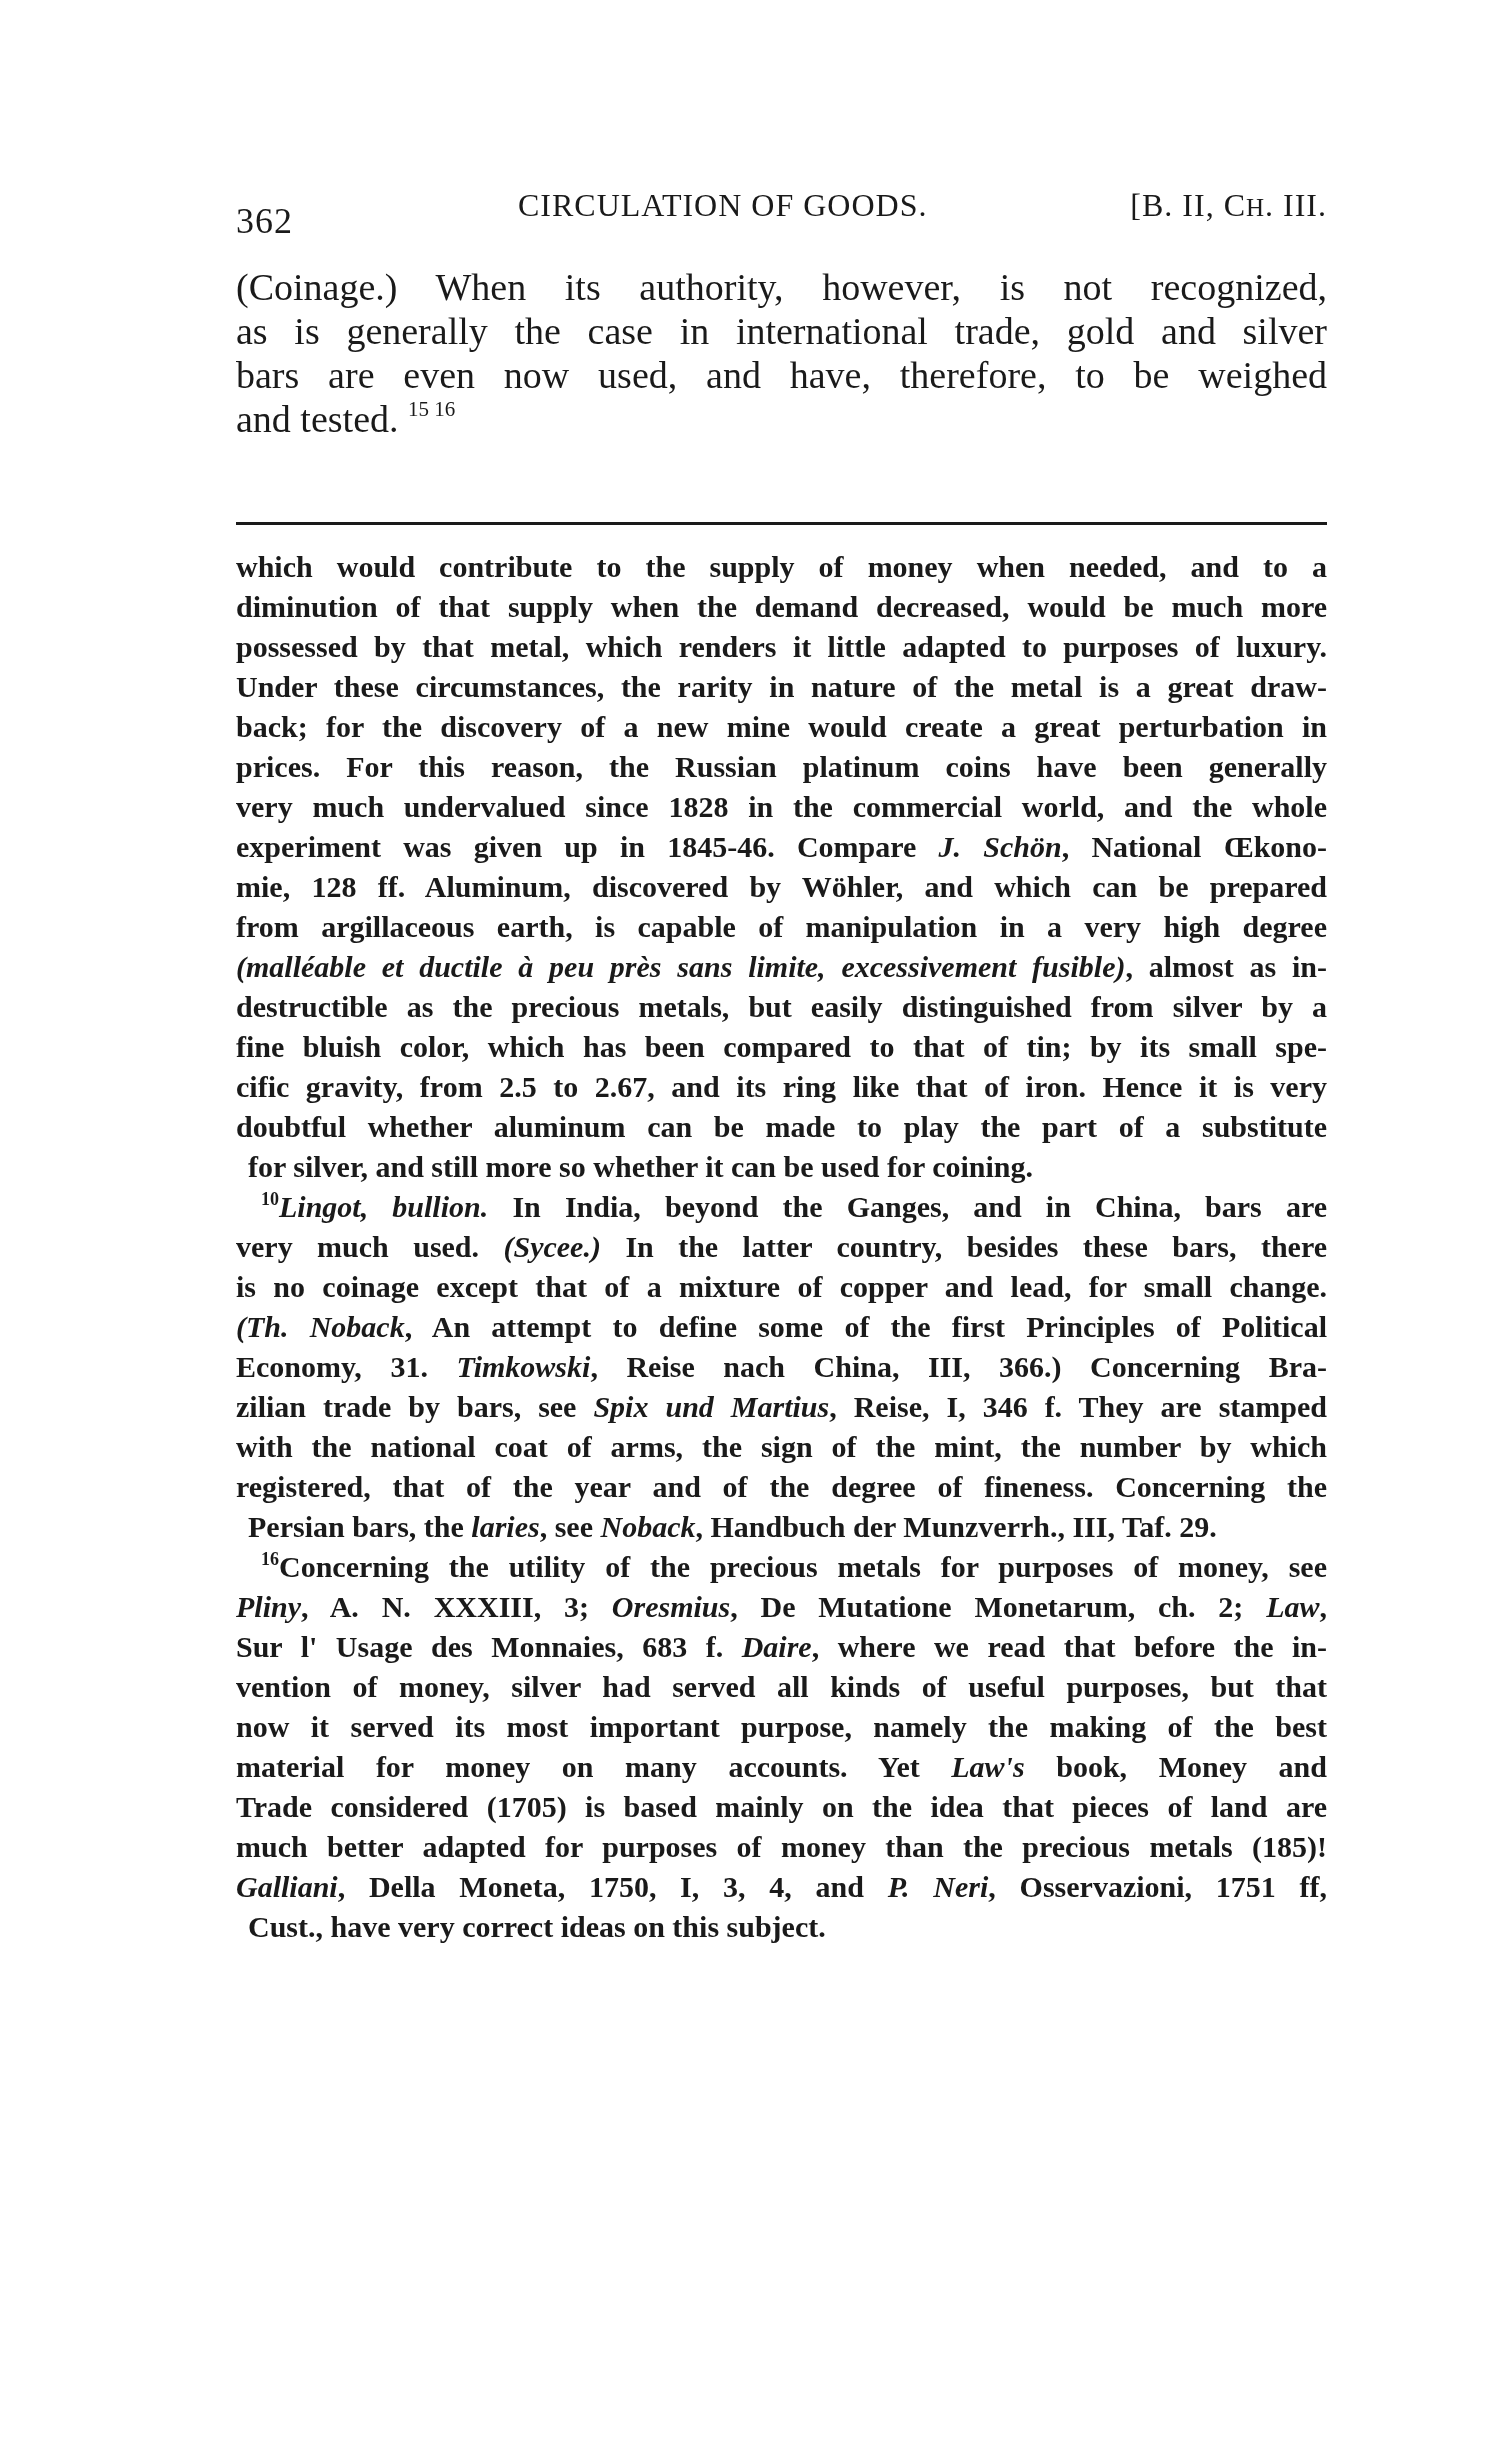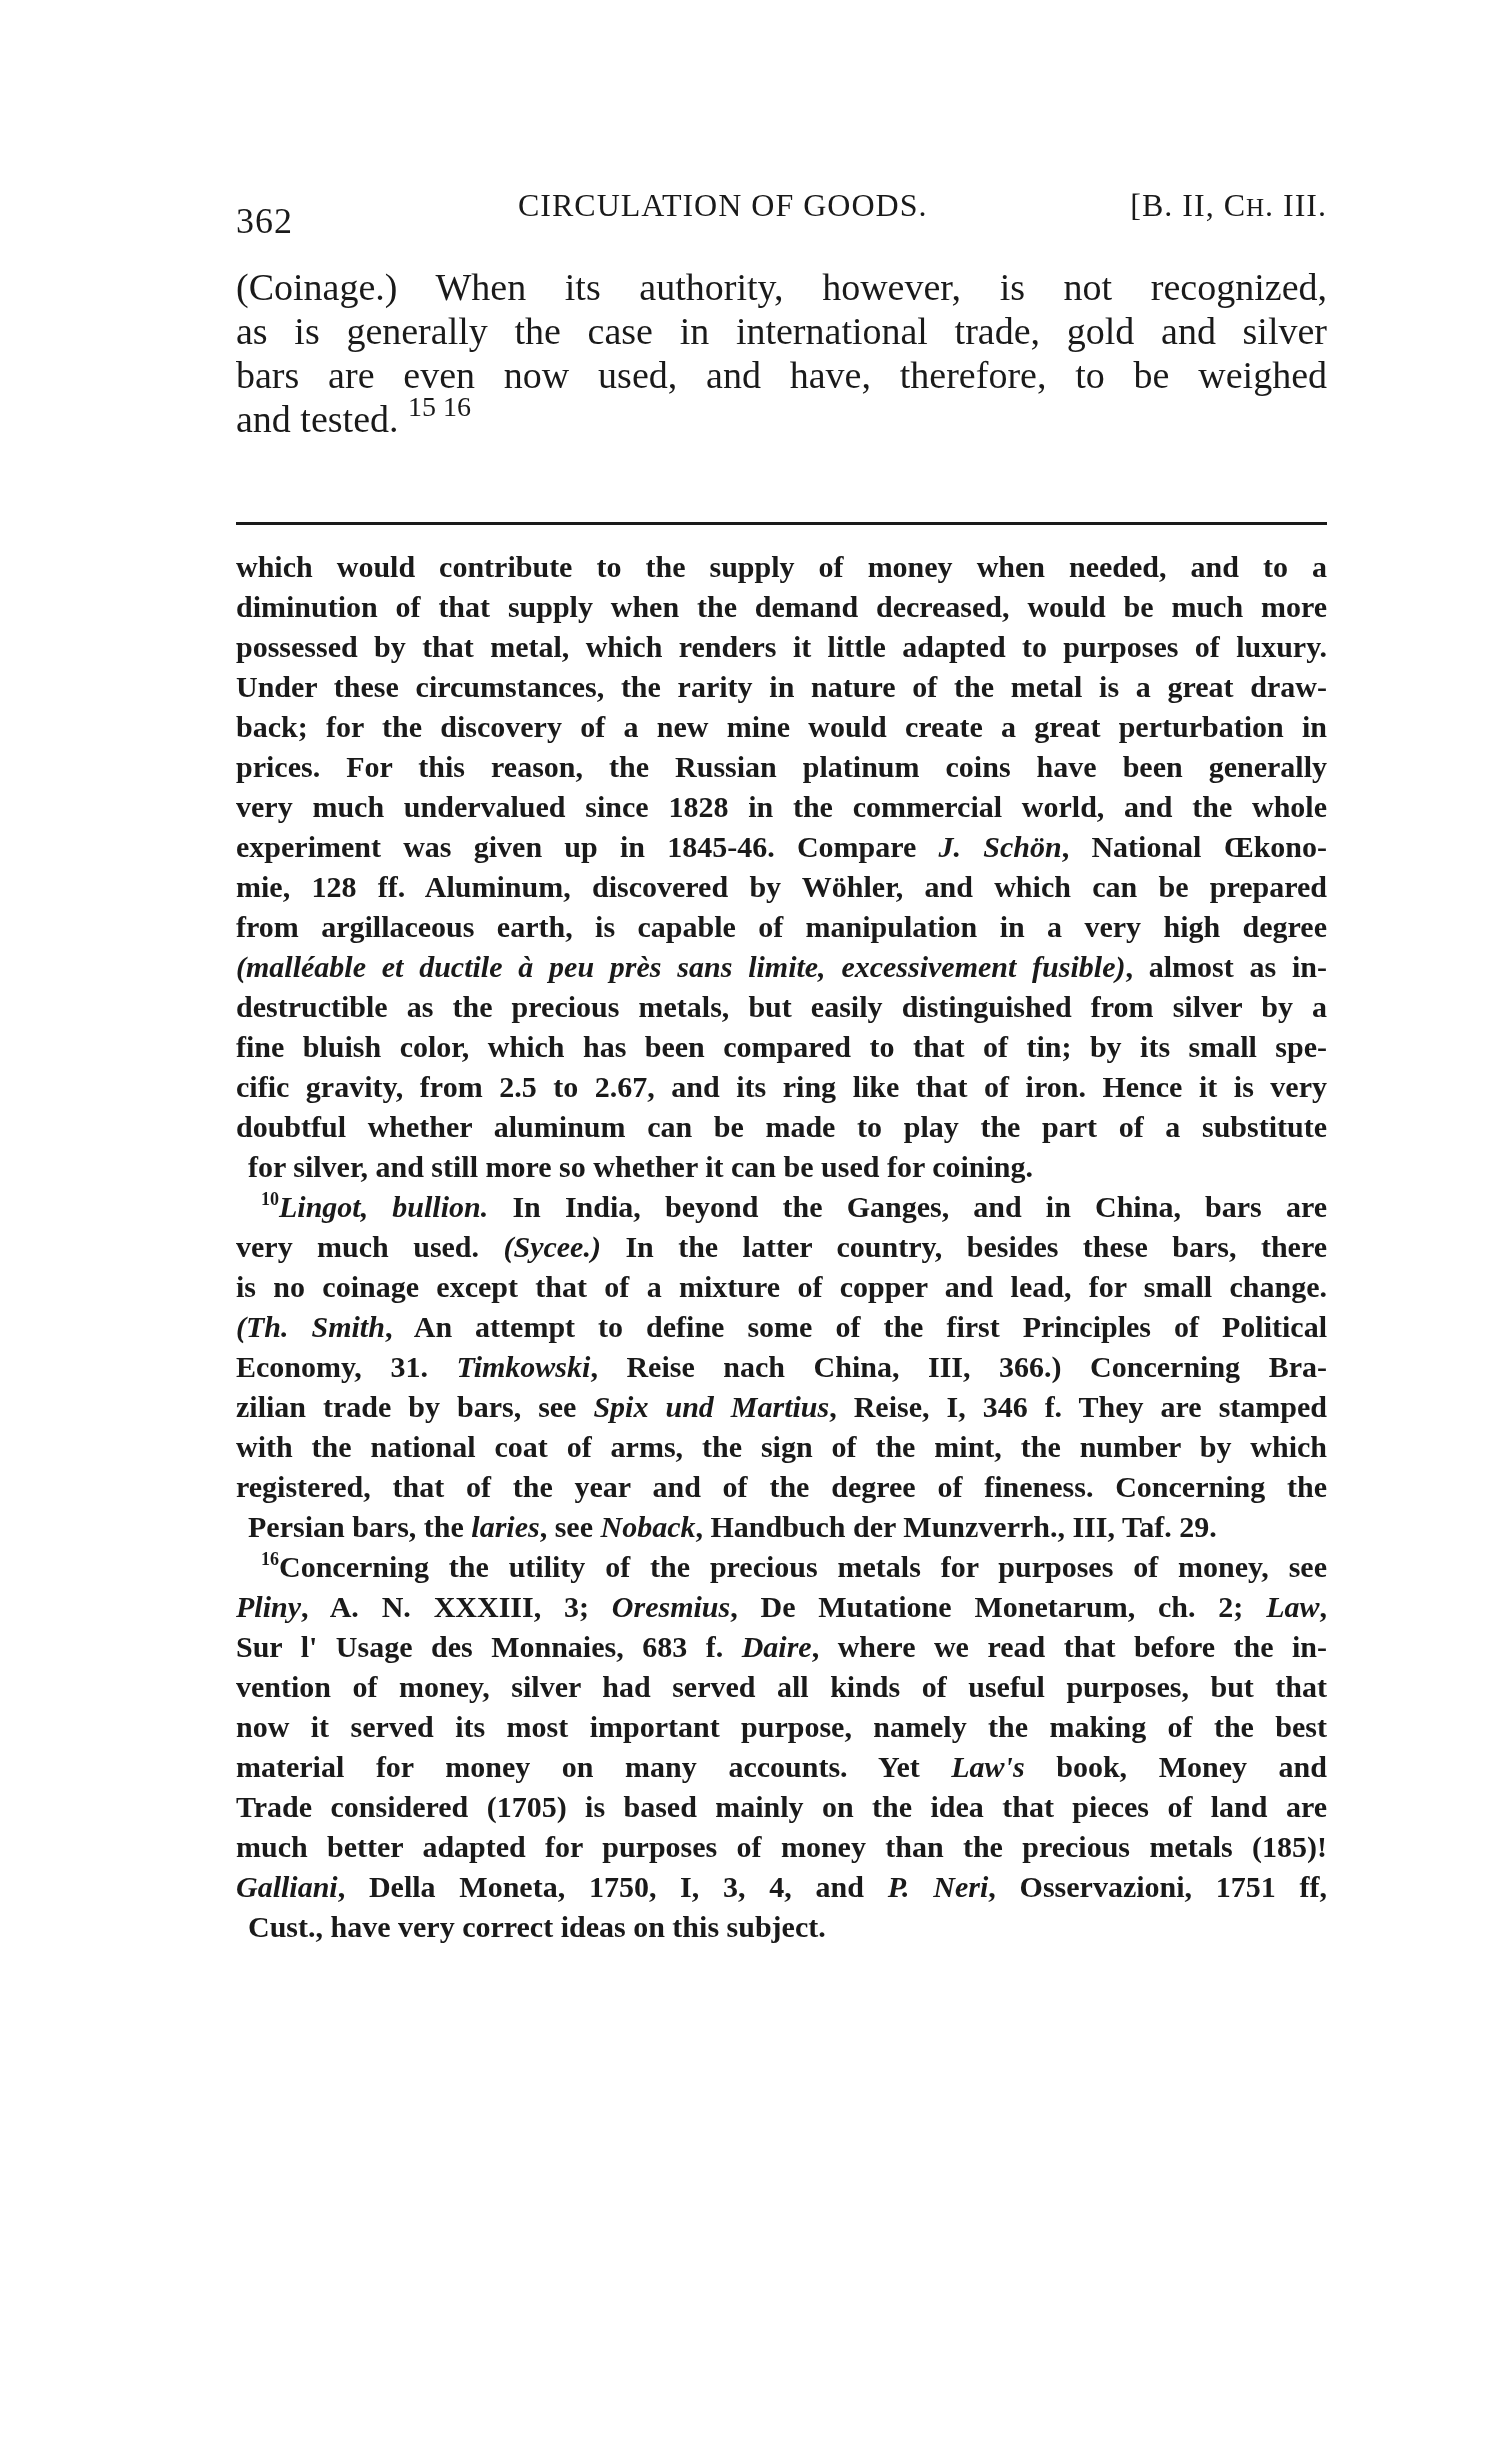--- a/index.html
+++ b/index.html
@@ -9,21 +9,21 @@
   .running-head { position: absolute; top: 187px; left: 0; width: 1091px; height: 42px;
                   font-size: 32px; letter-spacing: 1px; }
   .running-head .num { position: absolute; left: 0; top: 13px; font-size: 36px; }
   .running-head .title { position: absolute; left: 282px; top: 0; }
   .running-head .sect { position: absolute; right: 0; top: 0; }
   .running-head .sect .sc { font-size: 25px; }
   .body-text { position: absolute; top: 265px; left: 0; width: 1091px;
                font-size: 38px; line-height: 44px; text-align: justify; }
   .body-text .line { display: block; text-align-last: justify; white-space: nowrap; }
   .body-text .line.last { text-align-last: left; }
-  sup { font-size: 28px; vertical-align: 16.3px; line-height: 0; }
+  sup { font-size: 21px; vertical-align: 16.3px; line-height: 0; }
   .rule { position: absolute; top: 522px; left: 0; width: 1091px; height: 2.9px; background: #1a1a1a; }
   .notes { position: absolute; top: 547px; left: 0; width: 1091px;
            font-size: 30px; line-height: 40px; font-weight: bold; }
   .notes .line { display: block; text-align: justify; text-align-last: justify; white-space: nowrap; }
   .notes .line.last { text-align-last: left; margin-left: 12px; }
   .notes .line.indent { padding-left: 25px; }
   .notes sup { font-size: 18px; vertical-align: 12.4px; }
   i, .it { font-style: italic; }
 </style>
 </head>
@@ -58,21 +58,21 @@
       <span class="line"><span>from argillaceous earth, is capable of manipulation in a very high degree</span></span>
       <span class="line"><span></span><span class="it">(malléable et ductile à peu près sans limite, excessivement fusible)</span><span>, almost as in-</span></span>
       <span class="line"><span>destructible as the precious metals, but easily distinguished from silver by a</span></span>
       <span class="line"><span>fine bluish color, which has been compared to that of tin; by its small spe-</span></span>
       <span class="line"><span>cific gravity, from 2.5 to 2.67, and its ring like that of iron.  Hence it is very</span></span>
       <span class="line"><span>doubtful whether aluminum can be made to play the part of a substitute</span></span>
       <span class="line last"><span>for silver, and still more so whether it can be used for coining.</span></span>
       <span class="line indent"><sup>10</sup><span></span><span class="it">Lingot, bullion.</span><span>  In India, beyond the Ganges, and in China, bars are</span></span>
       <span class="line"><span>very much used.  </span><span class="it">(Sycee.)</span><span>  In the latter country, besides these bars, there</span></span>
       <span class="line"><span>is no coinage except that of a mixture of copper and lead, for small change.</span></span>
-      <span class="line"><span></span><span class="it">(Th. Smith</span><span>, An attempt to define some of the first Principles of Political</span></span>
+      <span class="line"><span></span><span class="it">(Th. Noback</span><span>, An attempt to define some of the first Principles of Political</span></span>
       <span class="line"><span>Economy, 31.  </span><span class="it">Timkowski</span><span>, Reise nach China, III, 366.)  Concerning Bra-</span></span>
       <span class="line"><span>zilian trade by bars, see </span><span class="it">Spix und Martius</span><span>, Reise, I, 346 f.  They are stamped</span></span>
       <span class="line"><span>with the national coat of arms, the sign of the mint, the number by which</span></span>
       <span class="line"><span>registered, that of the year and of the degree of fineness.  Concerning the</span></span>
       <span class="line last"><span>Persian bars, the </span><span class="it">laries</span><span>, see </span><span class="it">Noback</span><span>, Handbuch der Munzverrh., III, Taf. 29.</span></span>
       <span class="line indent"><sup>16</sup><span>Concerning the utility of the precious metals for purposes of money, see</span></span>
       <span class="line"><span></span><span class="it">Pliny</span><span>, A. N. XXXIII, 3; </span><span class="it">Oresmius</span><span>, De Mutatione Monetarum, ch. 2; </span><span class="it">Law</span><span>,</span></span>
       <span class="line"><span>Sur l' Usage des Monnaies, 683 f.  </span><span class="it">Daire</span><span>, where we read that before the in-</span></span>
       <span class="line"><span>vention of money, silver had served all kinds of useful purposes, but that</span></span>
       <span class="line"><span>now it served its most important purpose, namely the making of the best</span></span>

